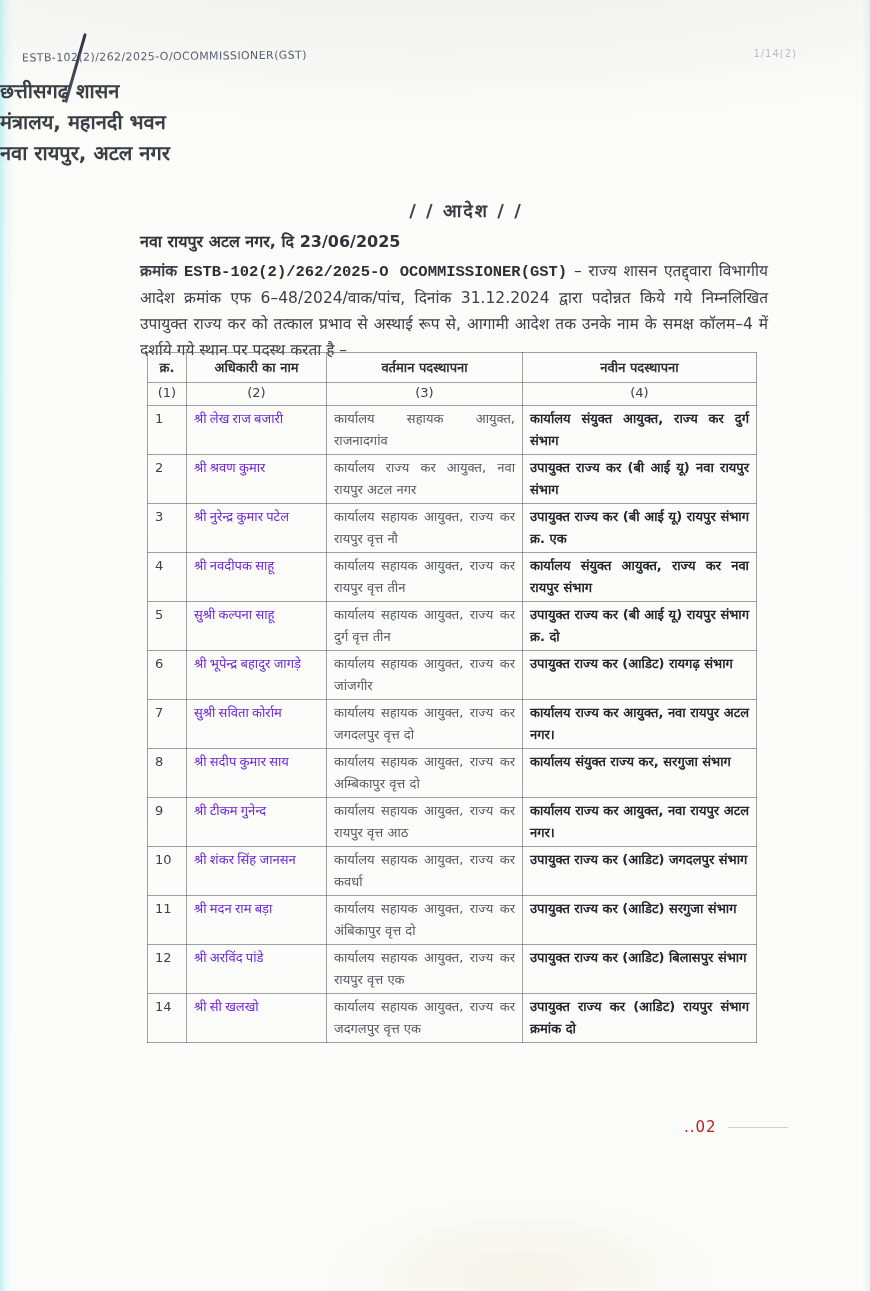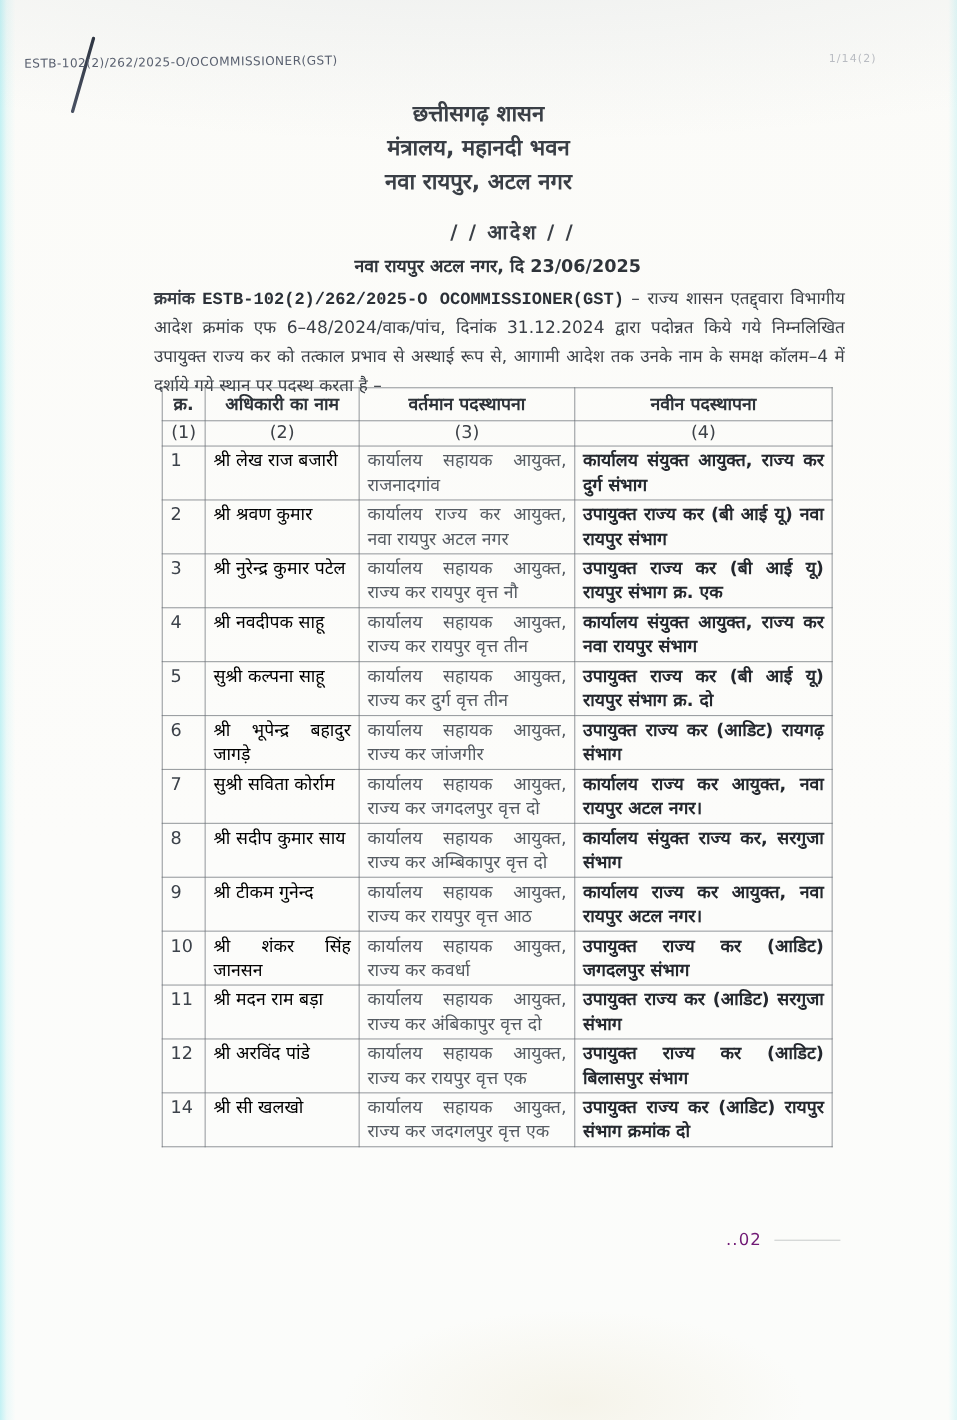--- a/index.html
+++ b/index.html
@@ -26,71 +26,71 @@
   .pen-stroke{
     position:absolute;left:74px;top:32px;width:2.5px;height:72px;
     background:linear-gradient(180deg,#2e3542,#4a5263);
     transform:rotate(16deg);border-radius:2px;
   }
   .faint-pageno{
     position:absolute;right:73px;top:48px;
     font-size:10px;color:#b9bcc2;letter-spacing:1px;
   }
   .doc-header{
-    position:absolute;left:0;top:88px;width:100%;
-    text-align:center;color:#2e3338;
+    position:absolute;left:0;top:76px;width:100%;
+    text-align:left;color:#2e3338;
   }
   .doc-header .line{
     font-size:20px;line-height:31px;font-weight:600;
     color:#3a3f46;
   }
   .order-title{
     position:absolute;left:0;top:198px;width:100%;
     text-align:center;font-size:18px;font-weight:600;color:#3a3f46;
     letter-spacing:2px;
     padding-left:31px;
   }
   .date-line{
     position:absolute;left:140px;top:230px;width:625px;
-    text-align:center;font-size:16px;color:#2f343a;font-weight:600;
+    text-align:left;font-size:16px;color:#2f343a;font-weight:600;
   }
   .order-para{
     position:absolute;left:140px;top:258px;width:628px;
     font-size:15.5px;line-height:26px;color:#3a3f46;
     text-align:justify;
   }
   .order-para .ref-bold{font-weight:700;color:#2b3037;font-family:Liberation Mono, monospace;}
   .order-para .lbl{font-weight:600;}
   table.officers{
     position:absolute;left:147px;top:352px;width:609px;
     border-collapse:collapse;table-layout:fixed;
-    font-size:16px;color:#33383e;padding-left:28px;
+    font-size:13px;color:#33383e;padding-left:28px;
   }
   table.officers col.c1{width:39px;}
   table.officers col.c2{width:140px;}
   table.officers col.c3{width:196px;}
   table.officers col.c4{width:234px;}
   table.officers th, table.officers td{
     border:1px solid rgba(92,98,105,0.60);
     padding:2px 7px;vertical-align:top;line-height:22px;
   }
   table.officers th{
     font-weight:700;color:#2e3339;text-align:center;
     padding:4px 4px 3px;
   }
   tr.subhead td{
     text-align:center;color:#3c4147;padding:0 4px 2px;line-height:20px;
   }
   td.cell-sn{text-align:left;color:#3c424a;padding-left:9px;}
-  td.cell-name{text-align:justify;color:#000000;}
+  td.cell-name{text-align:justify;color:#6d28d9;font-family:Liberation Serif, serif;}
   td.cell-current{text-align:justify;color:#555b62;}
   td.cell-new{text-align:justify;color:#24282e;font-weight:600;}
   .page-continuation{
-    position:absolute;left:660px;top:1118px;
-    font-size:15px;color:#701a75;letter-spacing:1px;
+    position:absolute;left:684px;top:1118px;
+    font-size:15px;color:#b91c1c;letter-spacing:1px;
   }
   .page-continuation .trail{
     display:inline-block;width:60px;height:1px;background:rgba(120,125,130,0.35);
     vertical-align:middle;margin-left:6px;
   }
 </style>
 </head>
 <body>
 
 <div class="page"></div>

